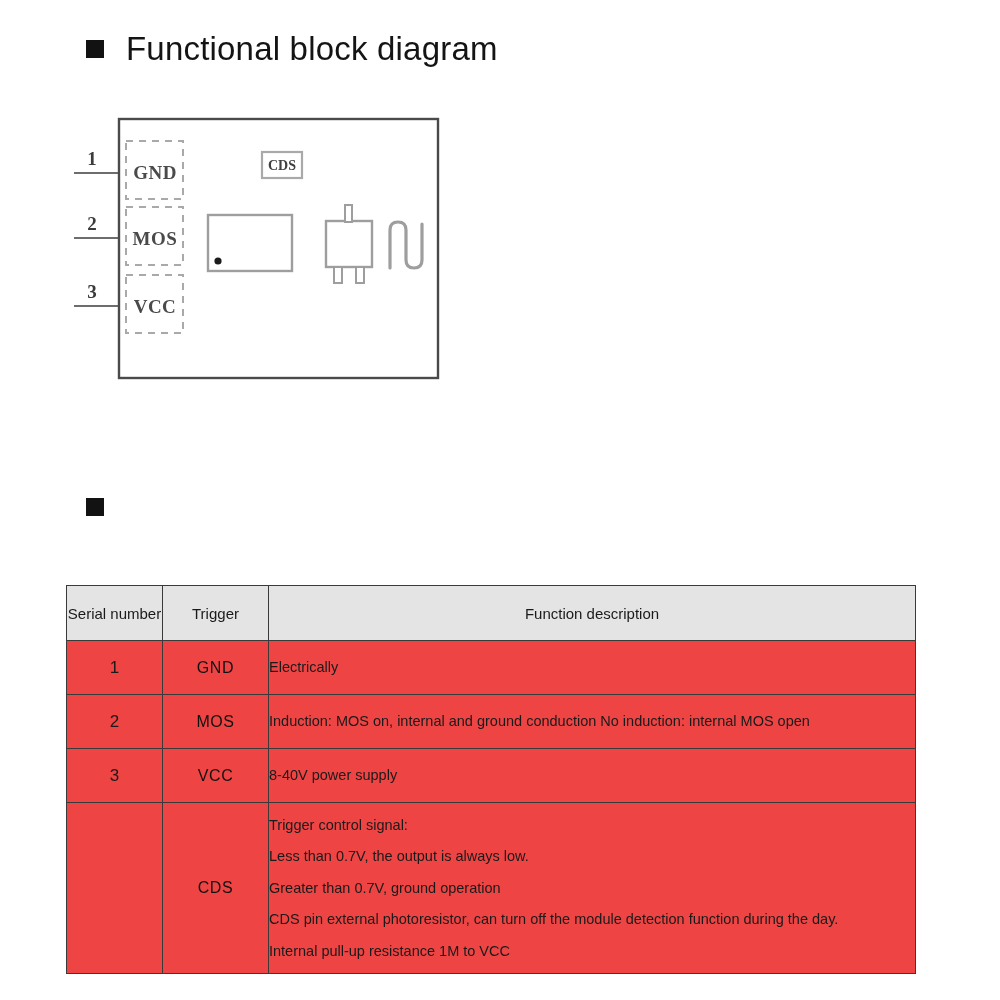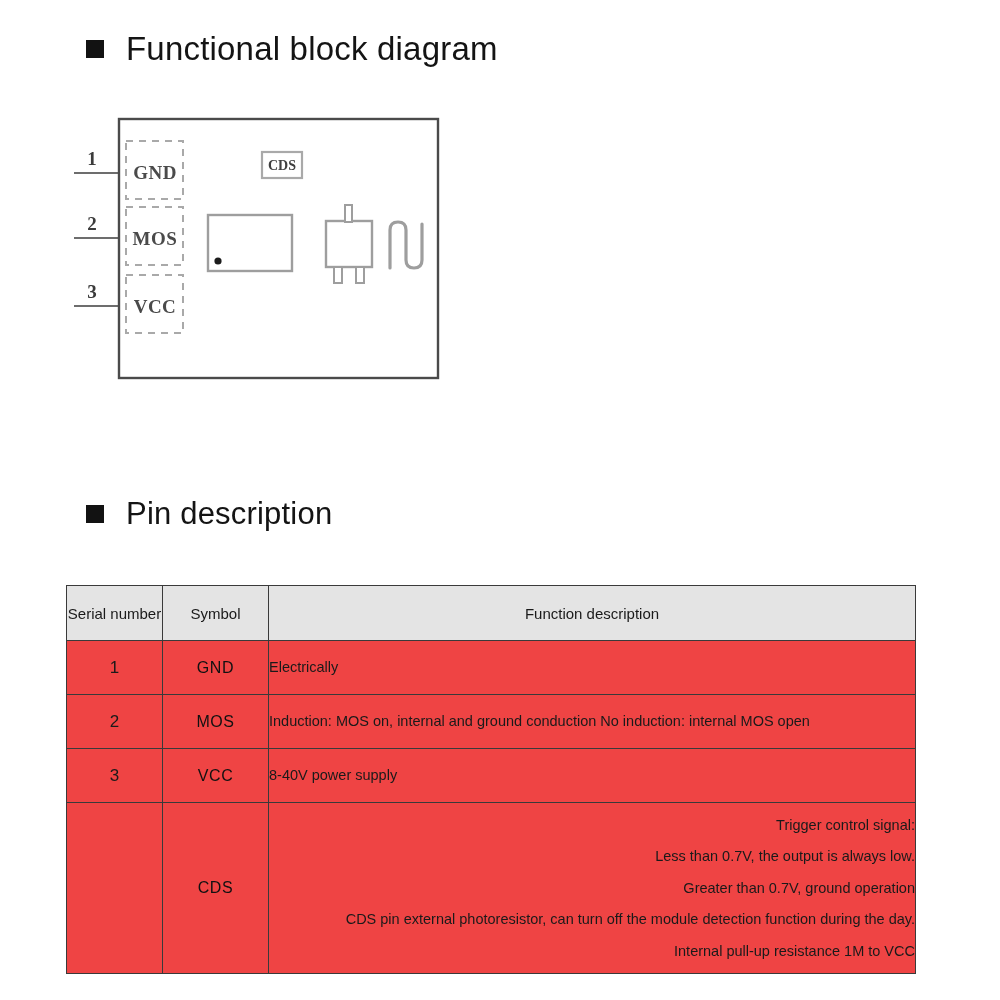--- a/index.html
+++ b/index.html
@@ -97,21 +97,20 @@
     color: #1a1a1a;
     padding: 0 14px;
     line-height: 1.45;
     margin-left: 12px;
   }
   tr.row-short td { height: 53px; }
   tr.row-cds td { height: 170px; }
   td.cell-func-multi {
     padding: 12px 14px 12px 14px;
     vertical-align: middle;
-    text-align: right;
   }
   td.cell-func-multi .fn-line {
     display: block;
     font-size: 14.5px;
     line-height: 1.0;
     margin-bottom: 17px;
     white-space: nowrap;
     color: #1a1a1a;
   }
   td.cell-func-multi .fn-line:last-child { margin-bottom: 0; }
@@ -163,28 +162,27 @@
     </g>
 
     <g fill="none" stroke="#9e9e9e" stroke-width="3.2" stroke-linecap="round" stroke-linejoin="round">
       <path d="M330 160 L330 122 Q330 114 338 114 Q346 114 346 122 L346 152 Q346 160 354 160 Q362 160 362 152 L362 116"></path>
     </g>
   </svg>
 </div>
 
 <div class="section-heading" id="heading-pin">
   <span class="bullet-square"></span>
-  <span class="heading-text">Pin description</span>
 </div>
 
 <table id="pin-table">
   <thead>
     <tr>
       <th class="col-serial">Serial number</th>
-      <th class="col-symbol">Symbol</th>
+      <th class="col-symbol">Trigger</th>
       <th class="col-func">Function description</th>
     </tr>
   </thead>
   <tbody>
     <tr class="row-short">
       <td class="cell-serial">1</td>
       <td class="cell-symbol">GND</td>
       <td class="cell-func">Electrically</td>
     </tr>
     <tr class="row-short">

